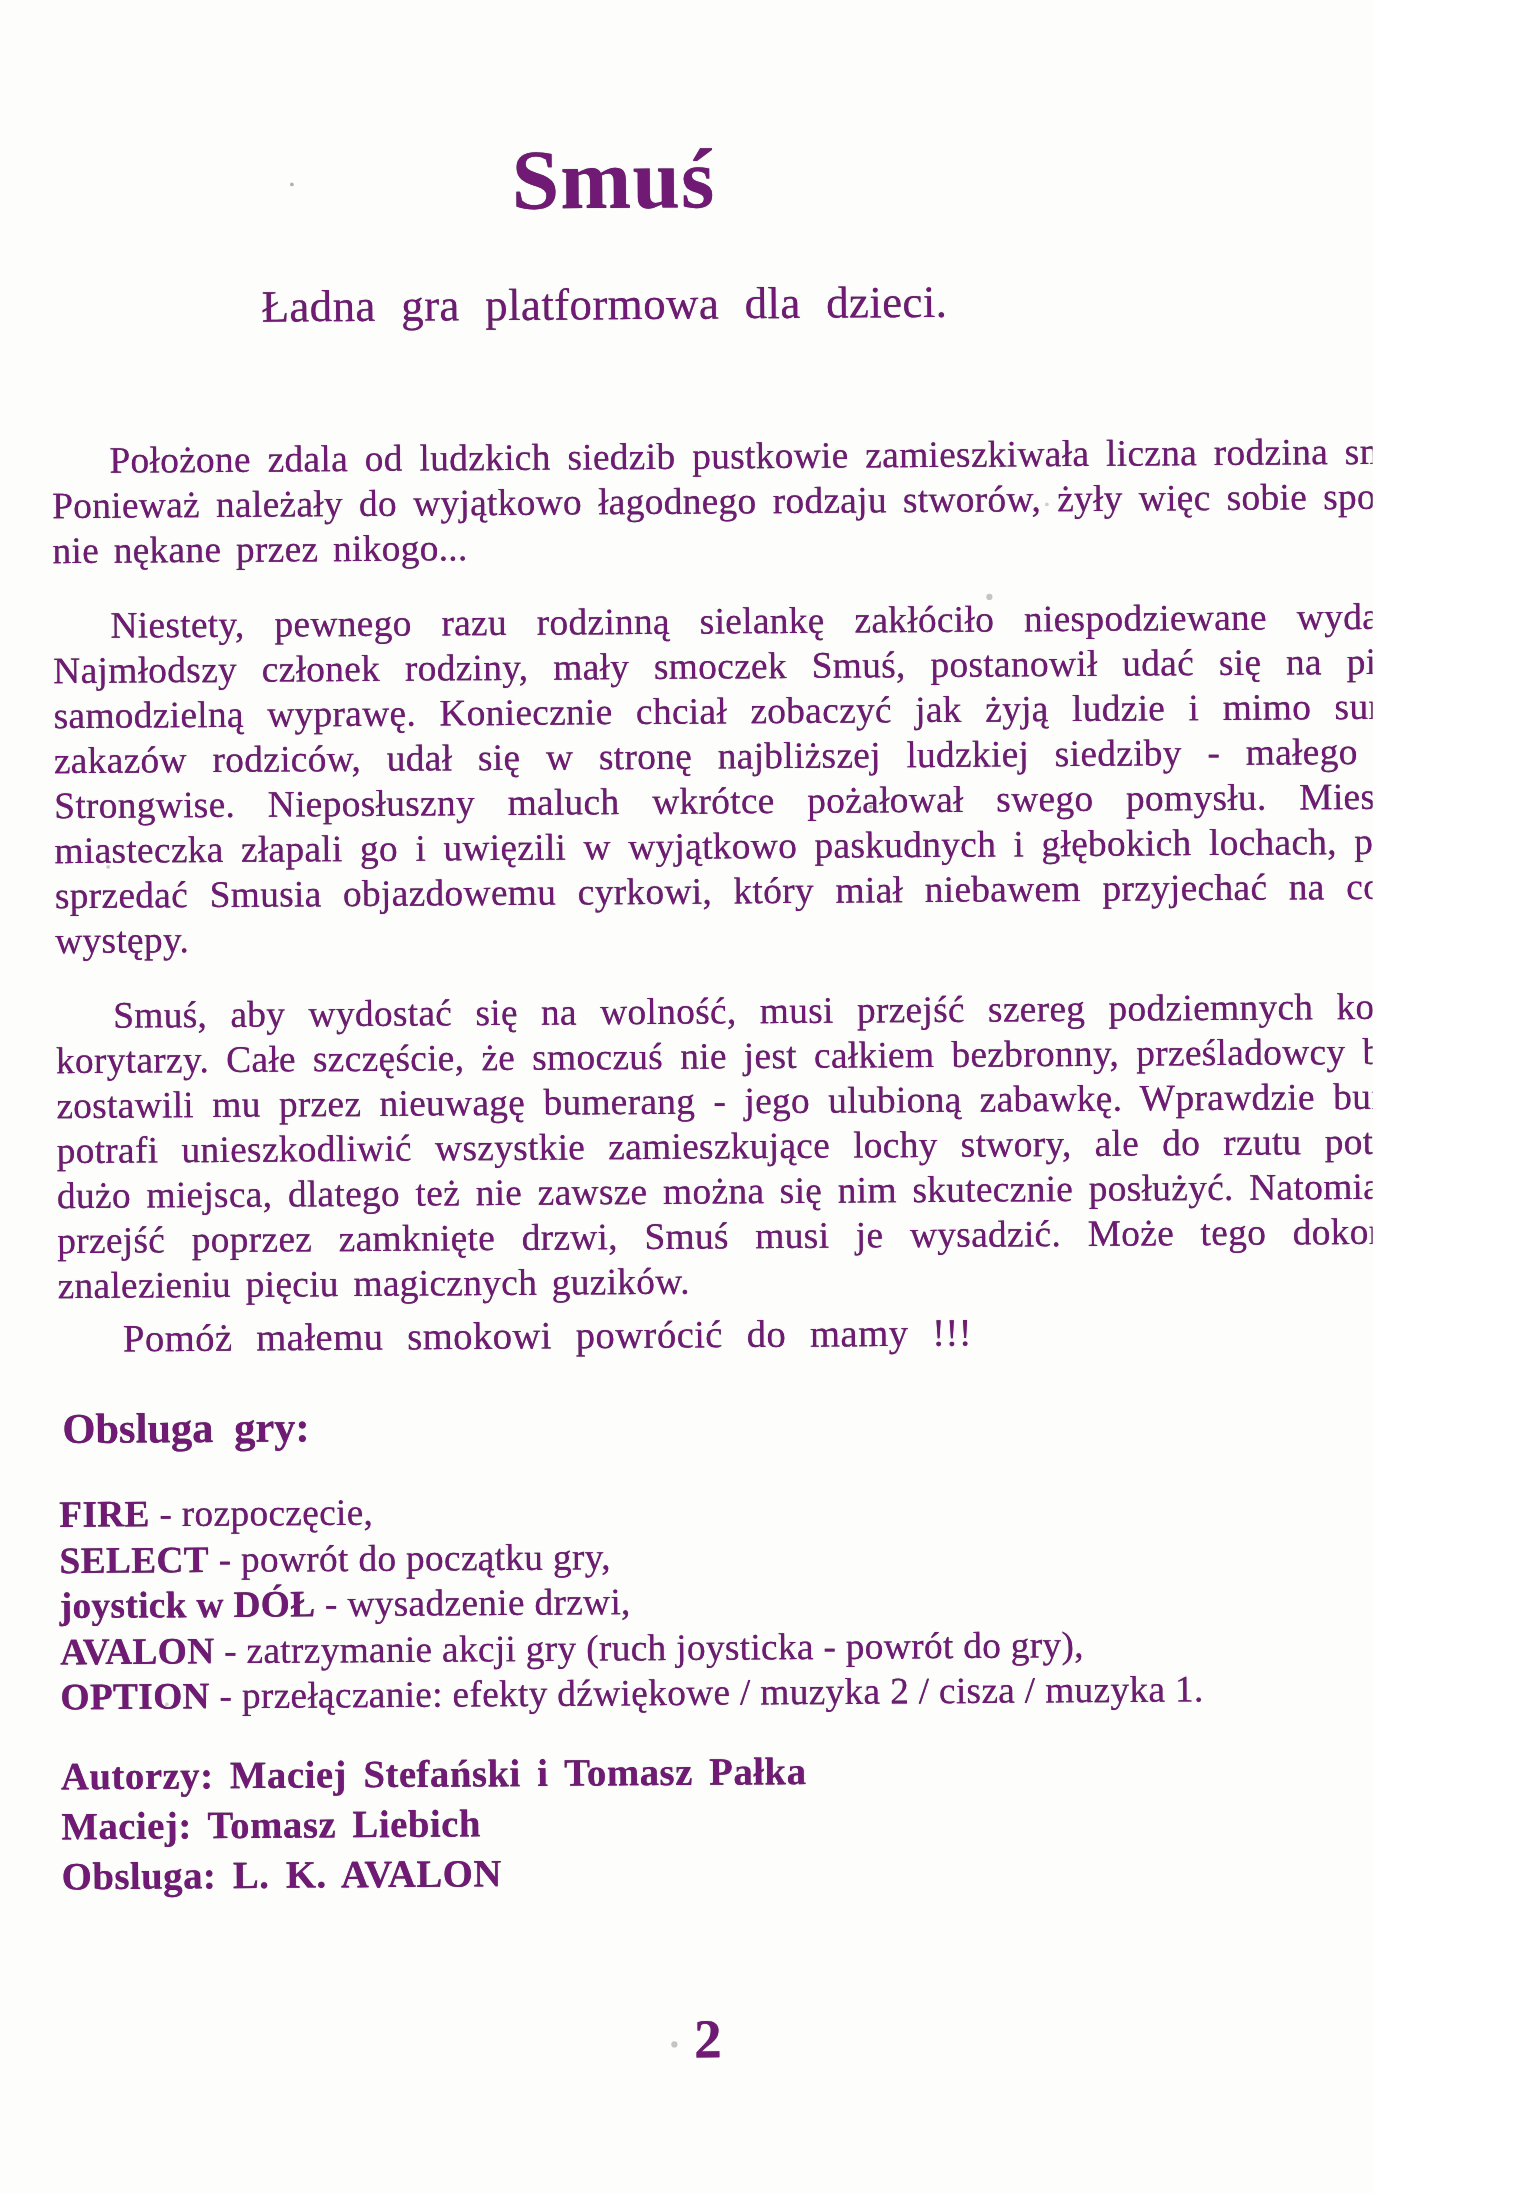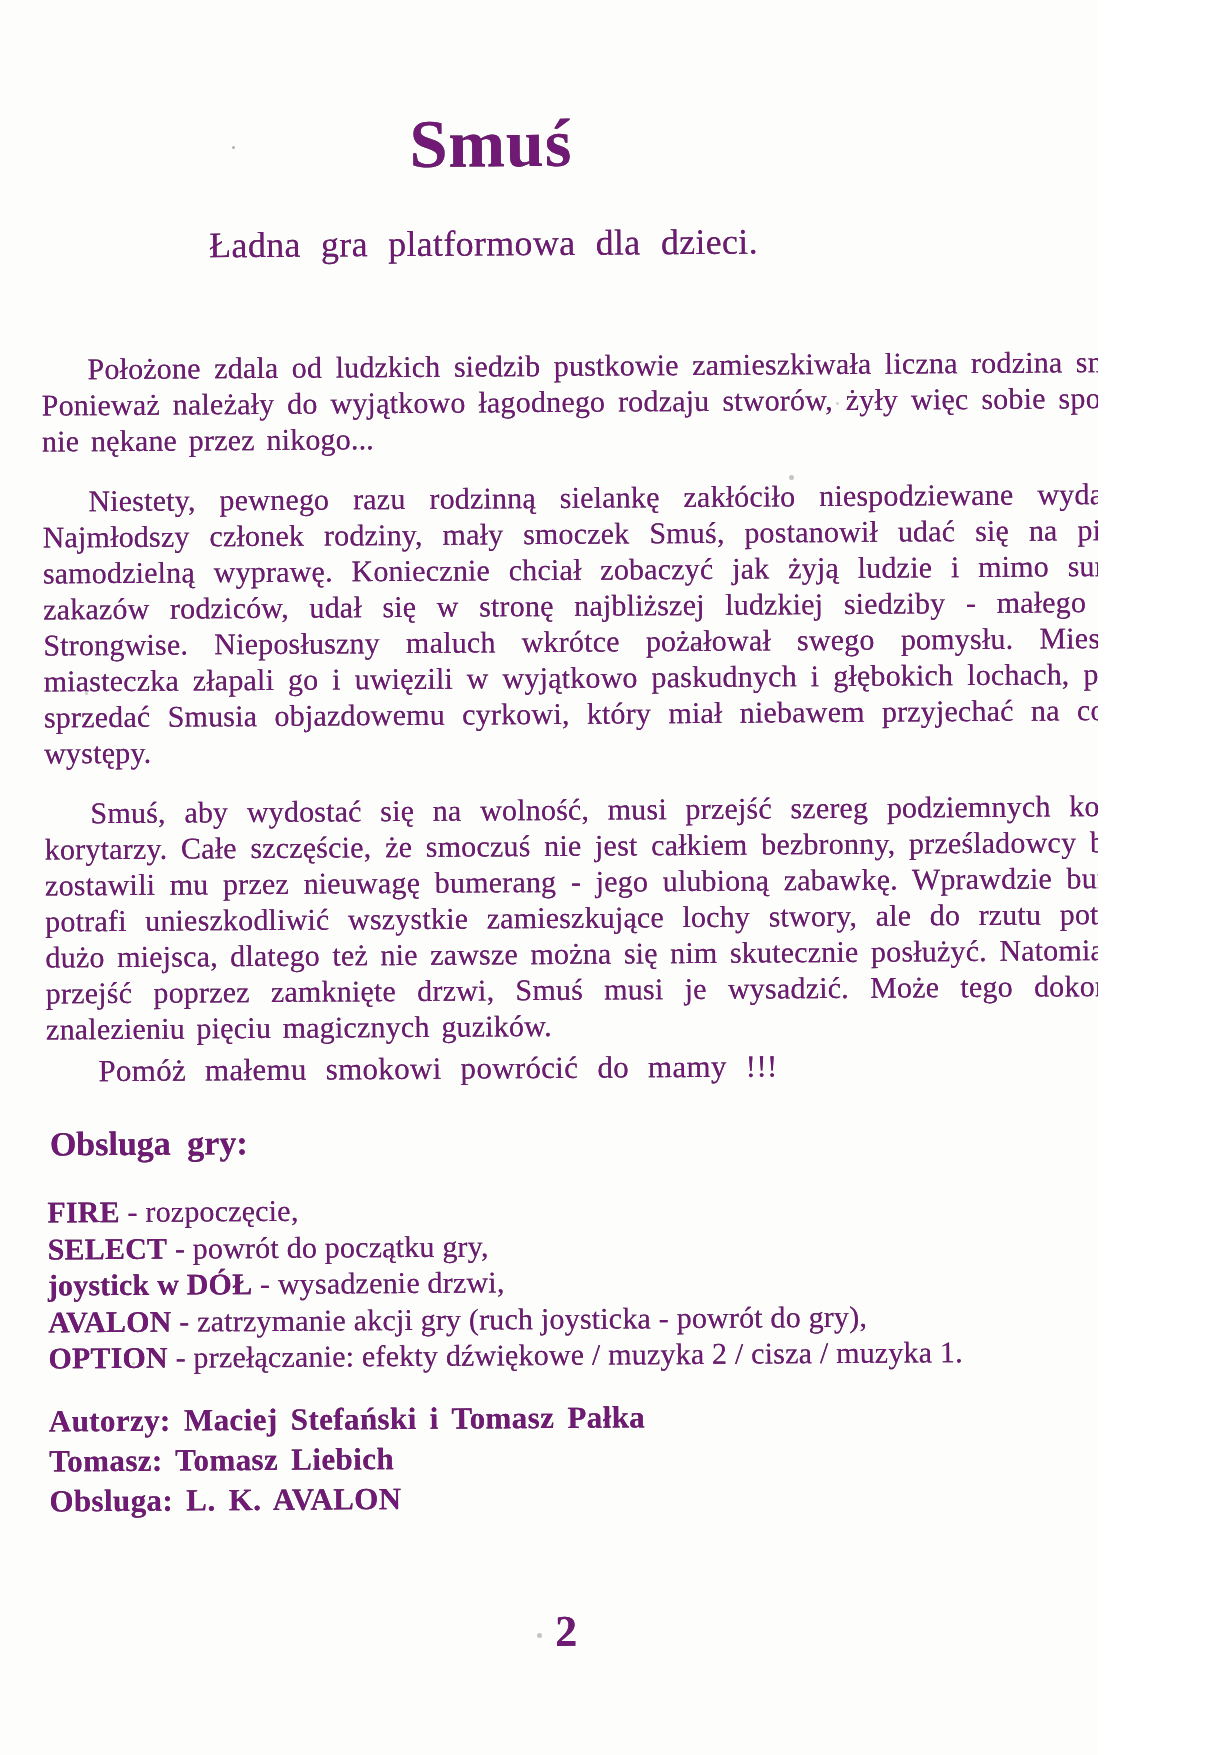--- a/index.html
+++ b/index.html
@@ -120,21 +120,21 @@
         <span class="desc">- przełączanie: efekty dźwiękowe / muzyka 2 / cisza / muzyka 1.</span>
       </div>
     </div>
 
     <div class="credits">
       <div class="credit-row">
         <span class="label">Autorzy:</span>
         <span class="value">Maciej Stefański i Tomasz Pałka</span>
       </div>
       <div class="credit-row">
-        <span class="label">Tomasz:</span>
+        <span class="label">Maciej:</span>
         <span class="value">Tomasz Liebich</span>
       </div>
       <div class="credit-row">
         <span class="label">Obsluga:</span>
         <span class="value">L. K. AVALON</span>
       </div>
     </div>
 
     <div class="pagenum">2</div>
   </div>

